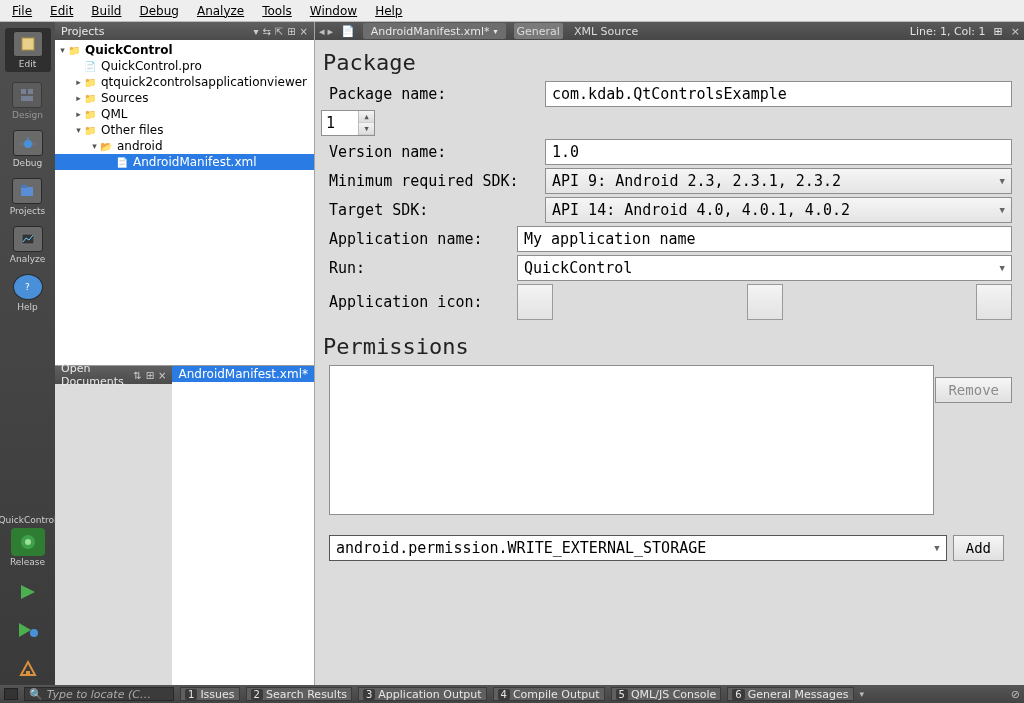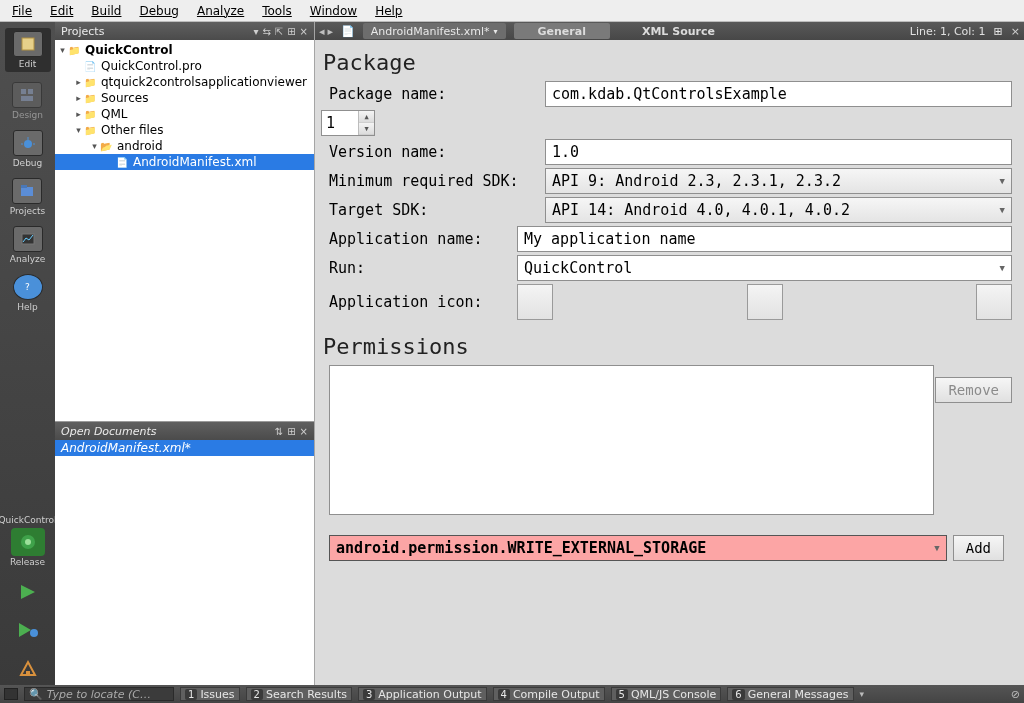--- a/index.html
+++ b/index.html
@@ -32,31 +32,31 @@
   .tree-row { display:flex; align-items:center; height:16px; padding-right:4px; white-space:nowrap; cursor:default; }
   .tree-row .twisty { width:11px; text-align:center; color:#555; font-size:9px; }
   .tree-row .icon { width:14px; height:14px; margin-right:3px; display:inline-flex; align-items:center; justify-content:center; font-size:10px; }
   .tree-row.bold { font-weight:bold; }
   .tree-row.selected { background:#2a7be4; color:#fff; }
   .tree .d0 { padding-left: 2px; }
   .tree .d1 { padding-left: 18px; }
   .tree .d2 { padding-left: 34px; }
   .tree .d3 { padding-left: 50px; }
 
-  .opendocs { height: 264px; display:flex; flex-direction:column; border-top:1px solid #9a9a9a;font-style:italic; }
+  .opendocs { height: 320px; display:flex; border-top:1px solid #9a9a9a; }
   .opendocs-list { flex:1; background:#fff; }
   .opendocs-row { height:16px; display:flex; align-items:center; padding:0 6px; }
   .opendocs-row.selected { background:#2a7be4; color:#fff; }
 
   
   .rightcol { flex:1; display:flex; flex-direction:column; background:#dcdcdc; }
   .tabbar { height:18px; background:linear-gradient(#595959,#474747); color:#e8e8e8; display:flex; align-items:center; padding:0 4px; gap:8px; font-size:11px; }
   .tabbar .nav { display:flex; gap:3px; color:#bfbfbf; }
   .tabbar .filetab { display:flex; align-items:center; gap:4px; background:#6d6d6d; padding:0 8px; height:16px; border-radius:2px; }
-  .tabbar .subtab { color:#dcdcdc; padding:0 24px; cursor:pointer;font-weight:bold; }
+  .tabbar .subtab { color:#dcdcdc; padding:0 3px; cursor:pointer; }
   .tabbar .subtab.active { background:#7a7a7a; border-radius:2px; height:16px; display:flex; align-items:center; }
   .tabbar .spacer { flex:1; }
   .tabbar .lc { color:#e0e0e0; }
   .tabbar .xclose { color:#cfcfcf; }
 
   .form { flex:1; overflow:auto; padding: 4px 12px 10px 6px; }
   .section-title { font-size:22px; color:#222; margin: 6px 0 6px 2px; }
   .formrow { display:flex; align-items:center; margin: 3px 0; }
   .formrow .lbl { width: 224px; font-size:15px; padding-left:8px; }
   .formrow .ctl { flex:1; display:flex; gap:6px; }
@@ -70,21 +70,21 @@
   .combo .arrow { color:#666; font-size:9px; }
   .iconwell { width:36px; height:36px; border:1px solid #9a9a9a; background:linear-gradient(#f4f4f4,#e2e2e2); cursor:pointer; }
   .iconrow { justify-content:space-between; gap:20px; }
 
   .permbox { height:150px; border:1px solid #8f8f8f; background:#fff; margin:4px 8px 0 8px; }
   .perm-wrap { position:relative; margin:4px 0 0 0; }
   .perm-remove { position:absolute; top:4px; right:0; }
   .btn { height:26px; border:1px solid #8f8f8f; background:linear-gradient(#f6f6f6,#e0e0e0); padding:0 12px; font-size:14px; cursor:pointer; display:inline-flex; align-items:center; }
   .btn.disabled { color:#8b8b8b;margin-top:8px; }
   .perm-addrow { display:flex; gap:6px; margin:20px 8px 0 8px; }
-  .perm-addrow .combo { flex:1; background:#fca5a5;font-weight:bold; }
+  .perm-addrow .combo { flex:1; background:#ffffff; }
 
   
   .statusbar { height:18px; background:linear-gradient(#555,#444); color:#e6e6e6; display:flex; align-items:center; padding:0 4px; gap:6px; font-size:11px; }
   .statusbar .sq { width:14px; height:12px; background:#333; border:1px solid #222; }
   .statusbar .locator { display:flex; align-items:center; gap:4px; background:#3b3b3b; border:1px solid #2a2a2a; height:14px; padding:0 4px; width:150px; color:#aaa; }
   .statusbar .panelbtn { display:flex; align-items:center; gap:3px; background:#5f5f5f; padding:0 4px; height:14px; border:1px solid #3a3a3a; cursor:pointer; }
   .statusbar .panelbtn .num { background:#3a3a3a; padding:0 3px; border-radius:2px; font-size:10px; }
   .statusbar .spacer { flex:1; }
 
   svg { display:block; }

